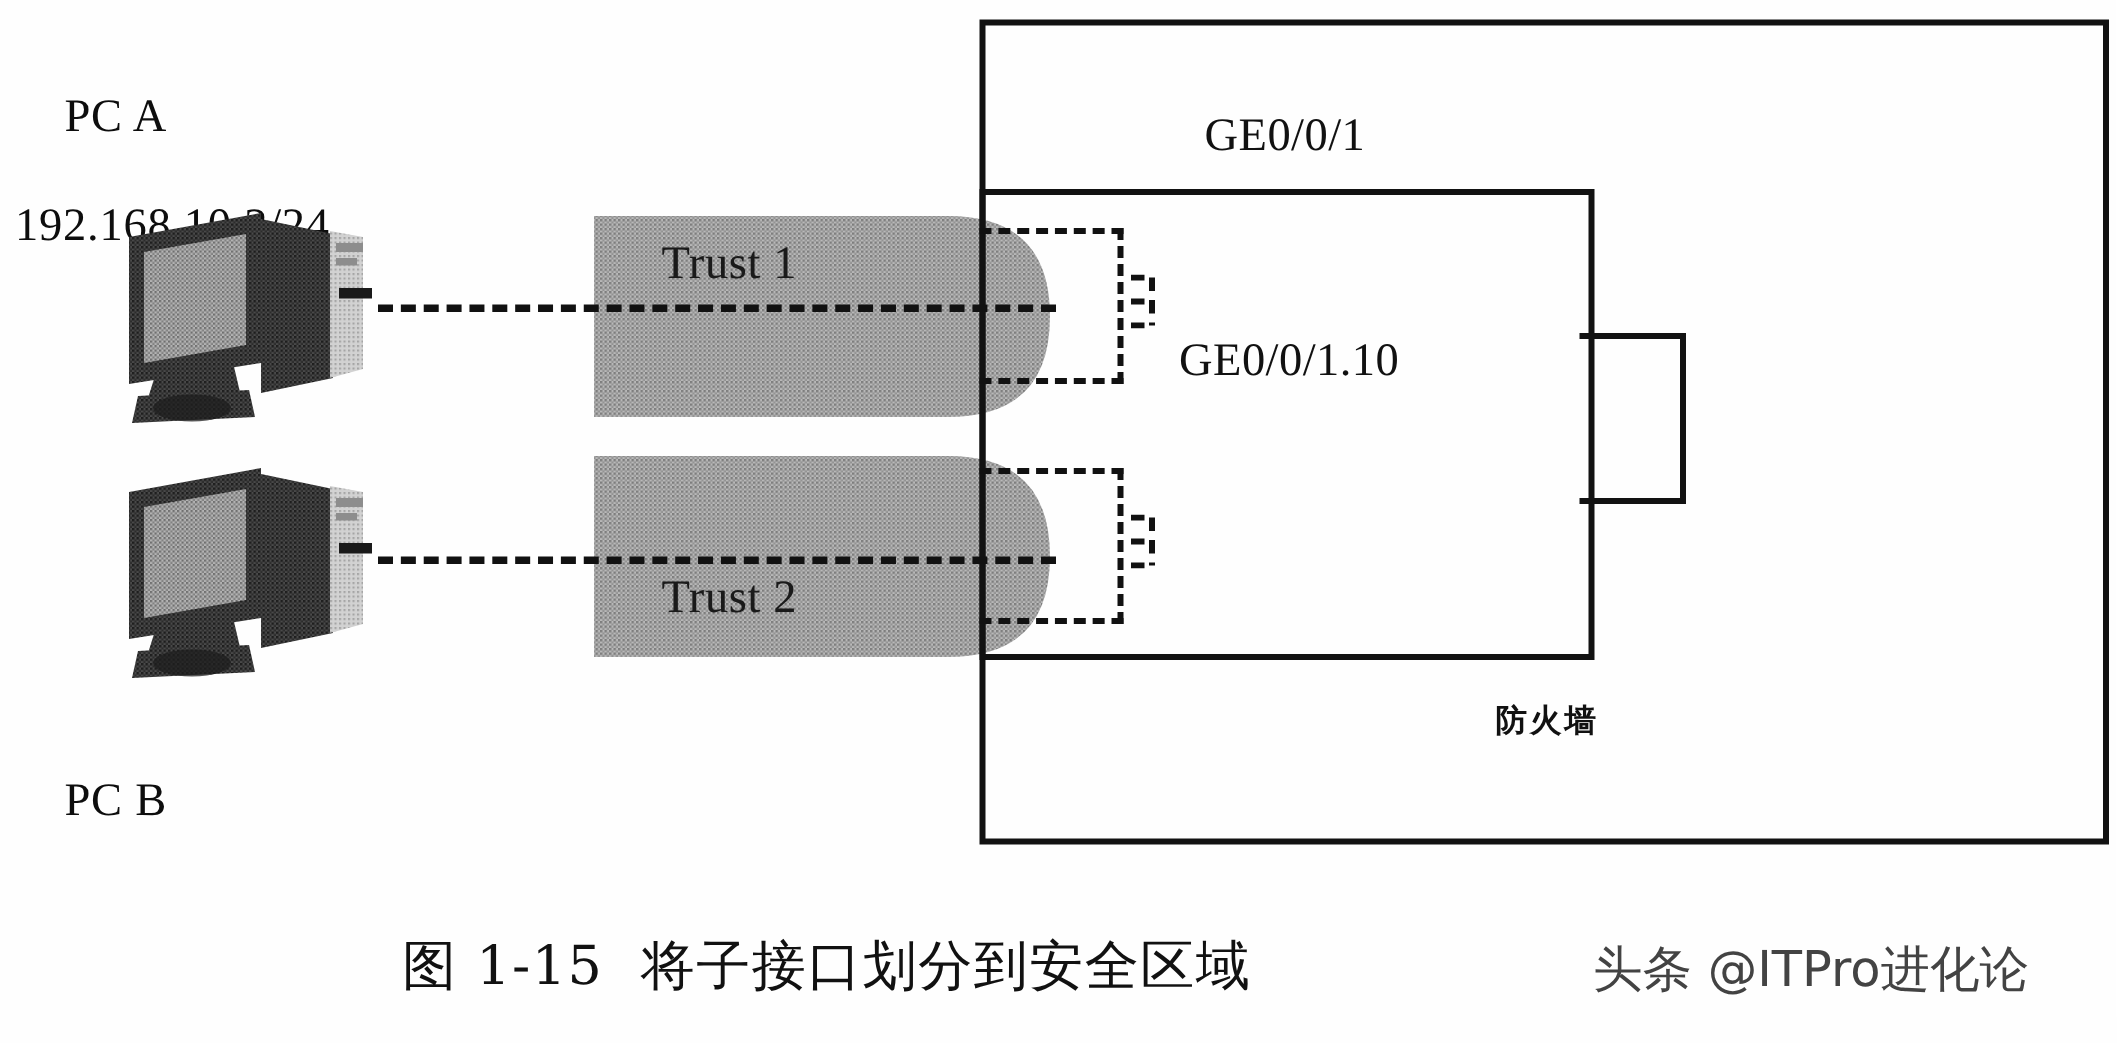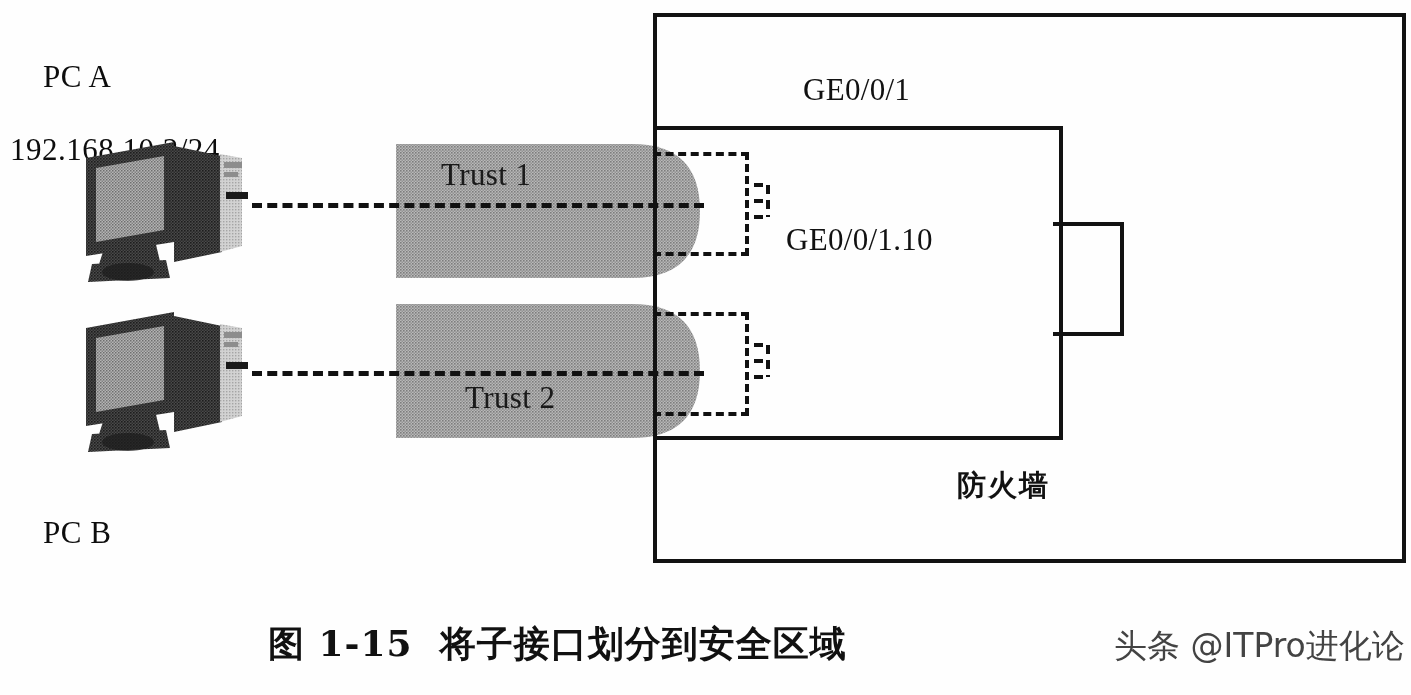--- a/index.html
+++ b/index.html
@@ -39,31 +39,32 @@
   }
 
   .iface-text {
     position: absolute;
     font-size: 31px;
     letter-spacing: 0.3px;
   }
 
   .fw-text {
     position: absolute;
-    font-size: 29px;
+    font-size: 21px;
     font-family: Liberation Serif, serif;
     font-weight: 700;
     letter-spacing: 2px;
+    margin-left: 40px;
   }
 
   .caption {
     position: absolute;
     font-size: 36px;
     font-family: "DejaVu Serif", "Liberation Serif", serif;
-    font-weight: 700;
+    font-weight: 400;
     letter-spacing: 1px;
     white-space: pre;
     text-align: right;
   }
 
   .watermark {
     position: absolute;
     font-size: 33px;
     font-family: "DejaVu Sans", "Liberation Sans", sans-serif;
     color: #2a2a2a;
@@ -247,21 +248,21 @@
     </svg>
   </div>
 
 
   <div class="dash-line" style="left:252px; top:203px; width:452px;"></div>
 
   <div class="dash-line" style="left:252px; top:371px; width:452px;"></div>
 
   <div class="zone-text" style="left:441px; top:157px;text-align:right;">Trust 1</div>
 
-  <div class="zone-text" style="left:441px; top:380px;padding-left:24px;">Trust 2</div>
+  <div class="zone-text" style="left:441px; top:380px;">Trust 2</div>
 
   <div class="fw-text" style="left:957px; top:466px;">防火墙</div>
 
   <div class="caption" style="left:268px; top:620px;">图 1-15  将子接口划分到安全区域</div>
 
-  <div class="watermark" style="left:1114px; top:624px;">头条 @ITPro进化论</div>
+  <div class="watermark" style="left:1062px; top:624px;">头条 @ITPro进化论</div>
 
 </div>
 
 </body></html>

